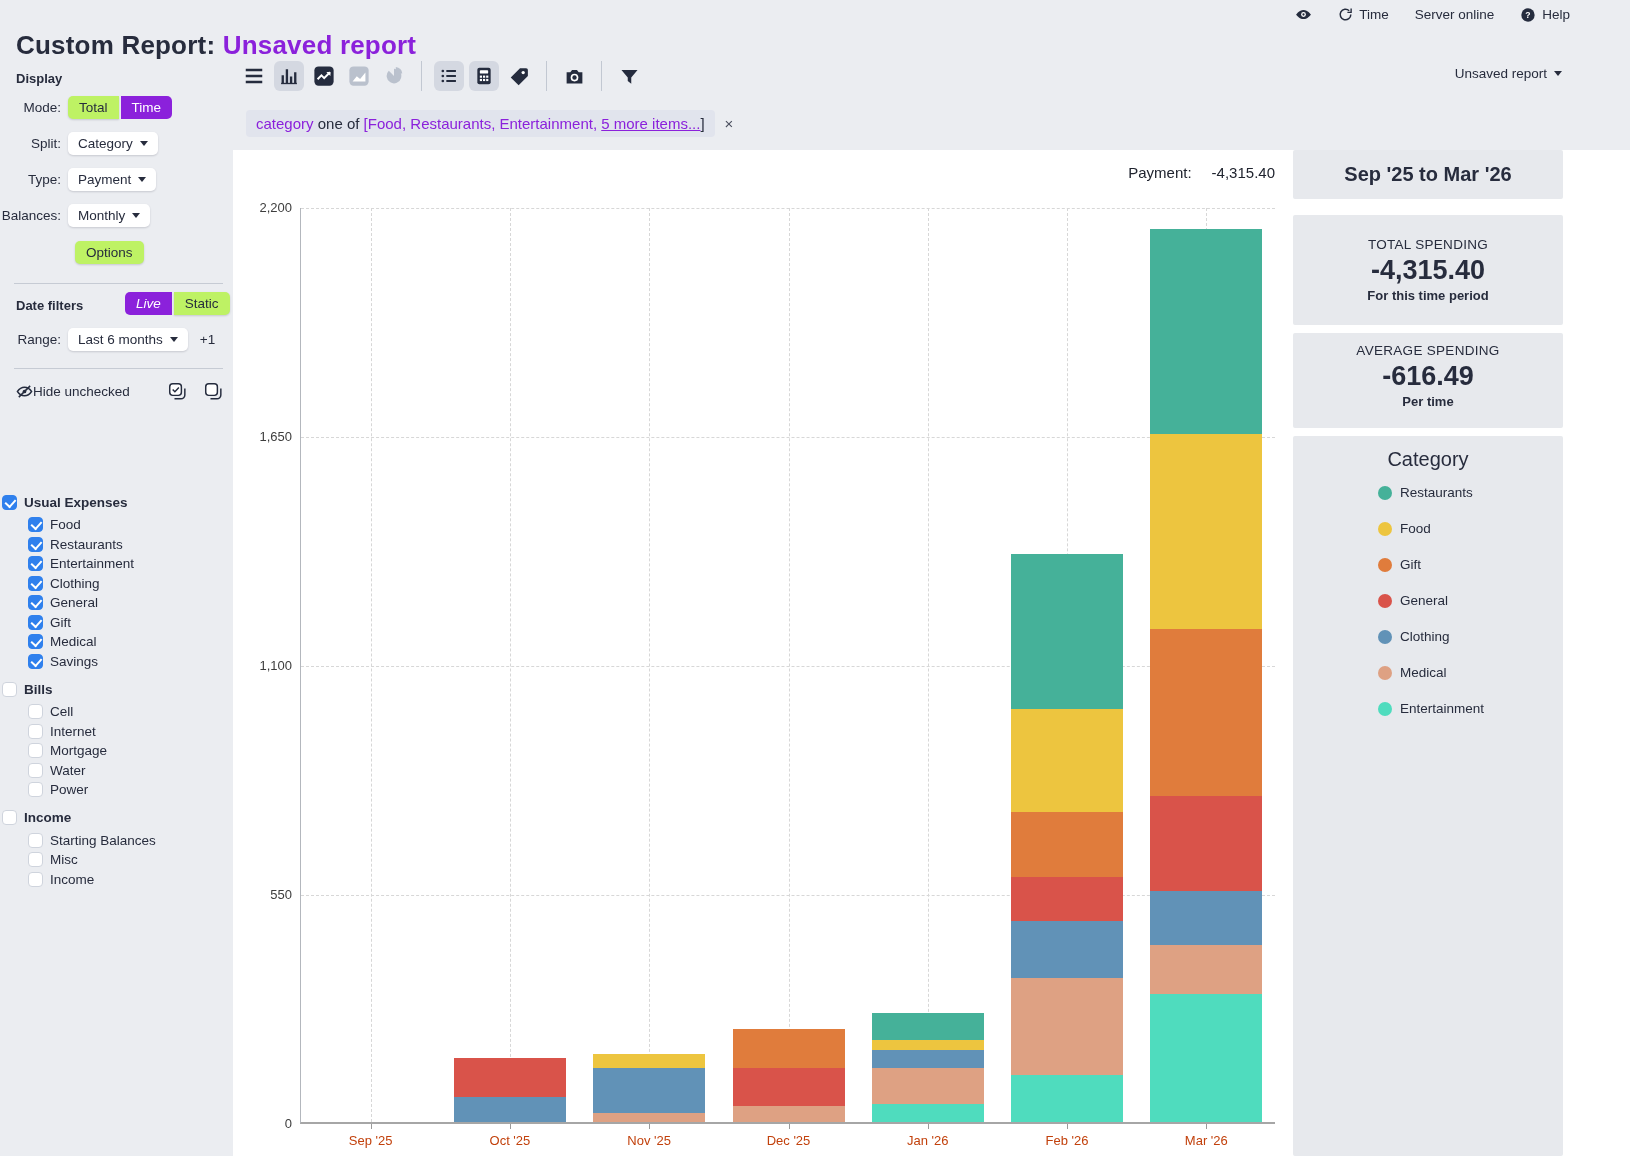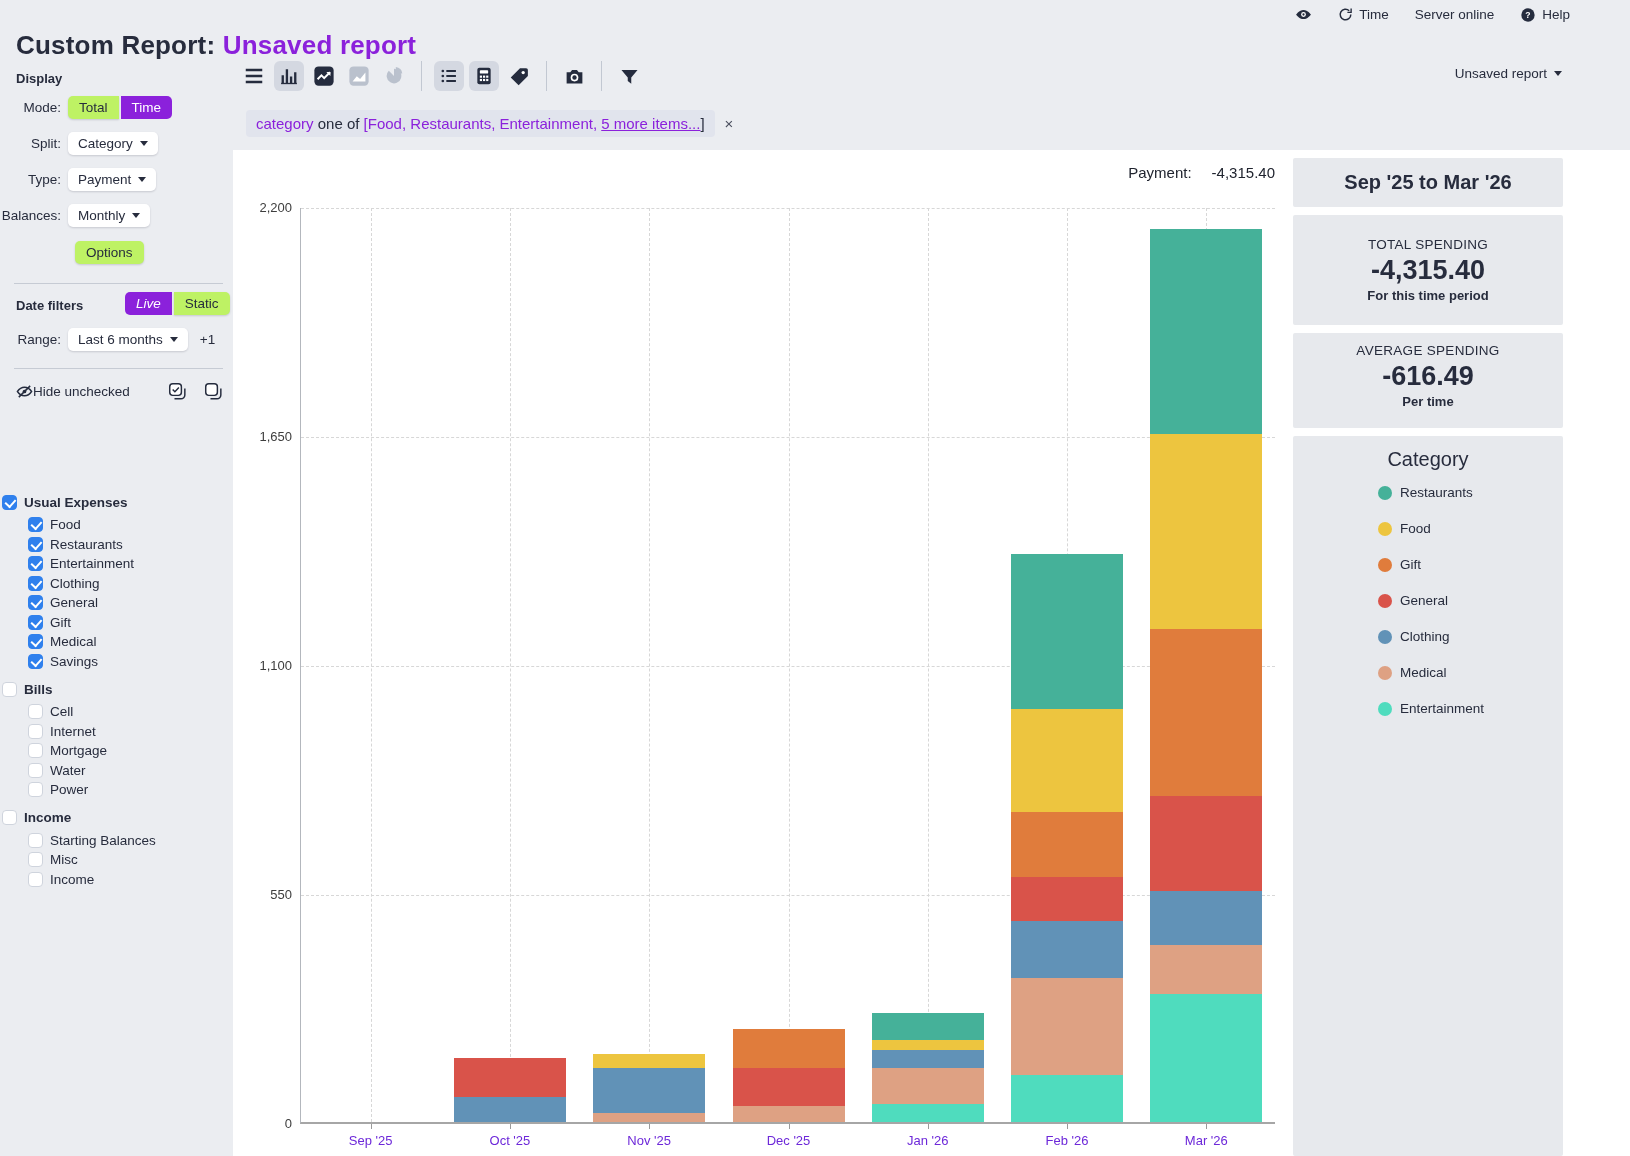--- a/index.html
+++ b/index.html
@@ -42,27 +42,27 @@
   #filter-chip .f-link { color:#8b21db; text-decoration:underline; }
   #chip-close { font-size:15px; color:#4a4f5e; cursor:pointer; line-height:1; }
   
   #card { position:absolute; left:233px; top:150px; right:0; bottom:0; background:#fff; }
   #chart-hdr { position:absolute; top:14px; right:355px; display:flex; gap:20px; font-size:15px; color:#20242f; }
   #chart-hdr .v { font-weight:500; }
   #plot { position:absolute; left:67px; top:58px; width:975px; height:916px; border-left:1px solid #b3b7bd; border-bottom:2px solid #a6a6a6; }
   .gl-h { position:absolute; left:0; right:0; border-top:1px dashed #d7d7d7; }
   .gl-v { position:absolute; top:0; bottom:0; border-left:1px dashed #d7d7d7; }
   .ytick { position:absolute; width:44px; text-align:right; font-size:13px; color:#3d3d3d; }
-  .xtick-label { position:absolute; width:90px; text-align:center; font-size:13px; color:#6d28d9; }
+  .xtick-label { position:absolute; width:90px; text-align:center; font-size:13px; color:#c2410c; }
   .xtick-mark { position:absolute; width:1px; height:5px; background:#9a9a9a; }
   .bar { position:absolute; bottom:0; width:112px; display:flex; flex-direction:column; justify-content:flex-end; }
   .seg { width:100%; }
   
   .panel-box { position:absolute; left:1060px; width:270px; background:#e7e9ed; border-radius:2px; text-align:center; }
-  #box-range { top:8px; height:49px; display:flex; align-items:center; justify-content:center; font-size:20px; font-weight:700; }
+  #box-range { top:0; height:49px; display:flex; align-items:center; justify-content:center; font-size:20px; font-weight:700; }
   #box-total { top:65px; height:110px; padding-top:22px; }
   #box-avg   { top:183px; height:95px; padding-top:10px; }
   .sum-label { font-size:13.5px; letter-spacing:.3px; }
   .sum-value { font-size:27px; font-weight:700; margin:3px 0 2px; }
   .sum-sub { font-size:13px; font-weight:700; }
   #box-legend { top:286px; bottom:0; padding-top:12px; text-align:left; }
   #legend-title { text-align:center; font-size:20px; margin-bottom:14px; }
   .legend-item { display:flex; align-items:center; gap:8px; margin:0 0 21px 85px; font-size:13.5px; }
   .legend-dot { width:14px; height:14px; border-radius:50%; flex:0 0 14px; }
 </style>

